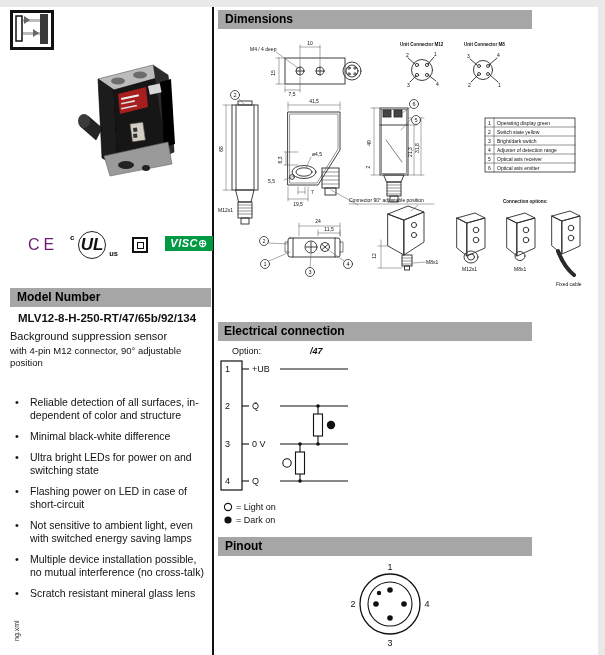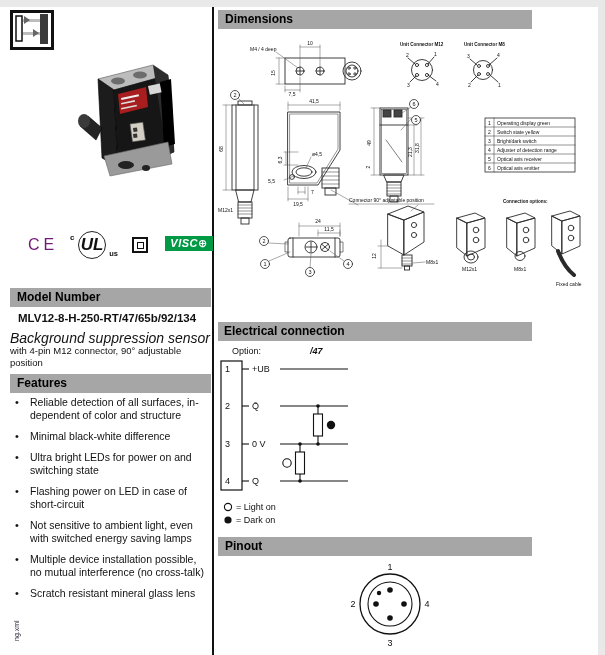--- a/index.html
+++ b/index.html
@@ -7,21 +7,21 @@
         font-family:"Liberation Sans","DejaVu Sans",sans-serif;color:#111;}
   .edge-top{position:absolute;left:0;top:0;width:605px;height:7px;background:#e9e9e9;}
   .edge-right{position:absolute;right:0;top:0;width:7px;height:655px;background:#e9e9e9;}
   .divider{position:absolute;left:212px;top:7px;width:2px;height:648px;background:#111;}
   .hdrbar{position:absolute;background:#a6a6a6;color:#000;font-weight:bold;font-size:12px;
           line-height:19px;padding-left:7px;box-sizing:border-box;}
   .hdr-right{left:218px;width:314px;height:19px;}
   .hdr-left{left:10px;width:201px;height:19px;}
   .txt{position:absolute;}
   .model-val{font-weight:bold;font-size:11.5px;}
-  .desc1{font-size:14px;font-style:italic;}
+  .desc1{font-size:11px;}
   .desc2{font-size:9.5px;width:190px;line-height:12px;}
   ul.features{position:absolute;left:10px;top:396px;width:198px;margin:0;padding:0;list-style:none;}
   ul.features li{position:relative;padding-left:20px;margin-bottom:8px;font-size:10.5px;line-height:13px;}
   ul.features li:before{content:"•";position:absolute;left:5px;top:0;font-size:11px;}
   .certs{position:absolute;left:10px;top:230px;width:200px;height:34px;}
   .ce{position:absolute;left:18px;top:6px;font-size:16px;letter-spacing:4px;color:#701a75;}
   .ulmark{position:absolute;left:68px;top:1px;width:26px;height:26px;border:1.6px solid #222;
           border-radius:50%;text-align:center;}
   .ulmark .ul{font-style:italic;font-weight:bold;font-size:17px;line-height:25px;display:block;}
   .ulmark .ulc{position:absolute;left:-9px;top:1px;font-size:8px;font-weight:bold;}
@@ -89,21 +89,20 @@
         <span class="inner"></span>
       </span>
     <span class="visco">VISC⊕</span>
   </div>
 
   <div class="hdrbar hdr-left" style="top:288px;"><span>Model Number</span></div>
   <div class="txt model-val" style="left:18px;top:312px;">MLV12-8-H-250-RT/47/65b/92/134</div>
   <div class="txt desc1" style="left:10px;top:330px;">Background suppression sensor</div>
   <div class="txt desc2" style="left:10px;top:345px;">with 4-pin M12 connector, 90° adjustable position</div>
 
-  <div class="hdrbar hdr-left" style="top:374px;"><span>Features</span></div>
   <ul class="features">
     <li>Reliable detection of all surfaces, in-dependent of color and structure</li>
     <li>Minimal black-white difference</li>
     <li>Ultra bright LEDs for power on and switching state</li>
     <li>Flashing power on LED in case of short-circuit</li>
     <li>Not sensitive to ambient light, even with switched energy saving lamps</li>
     <li>Multiple device installation possible, no mutual interference (no cross-talk)</li>
     <li>Scratch resistant mineral glass lens</li>
   </ul>
 

